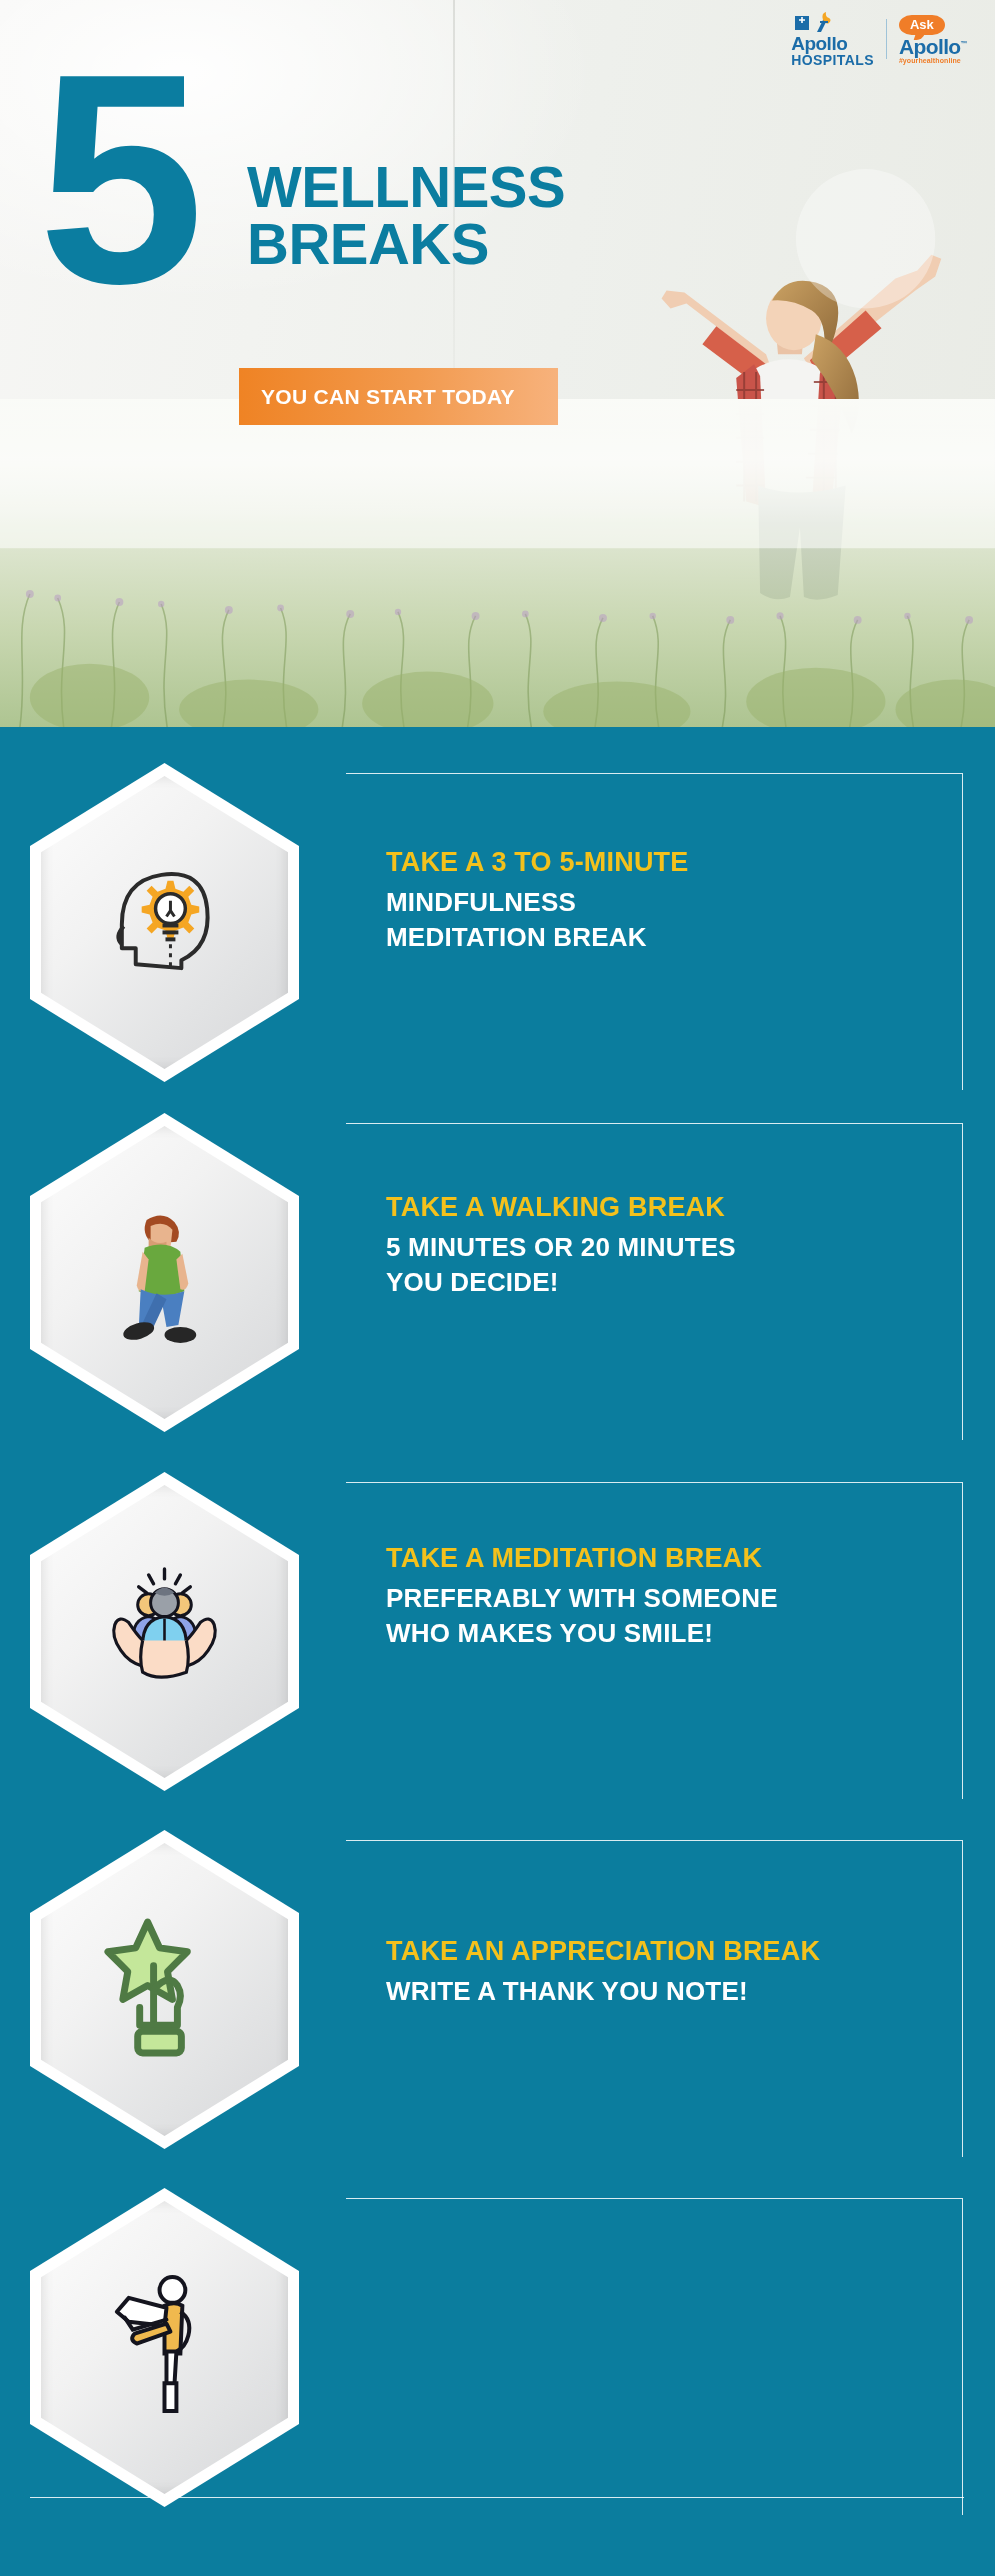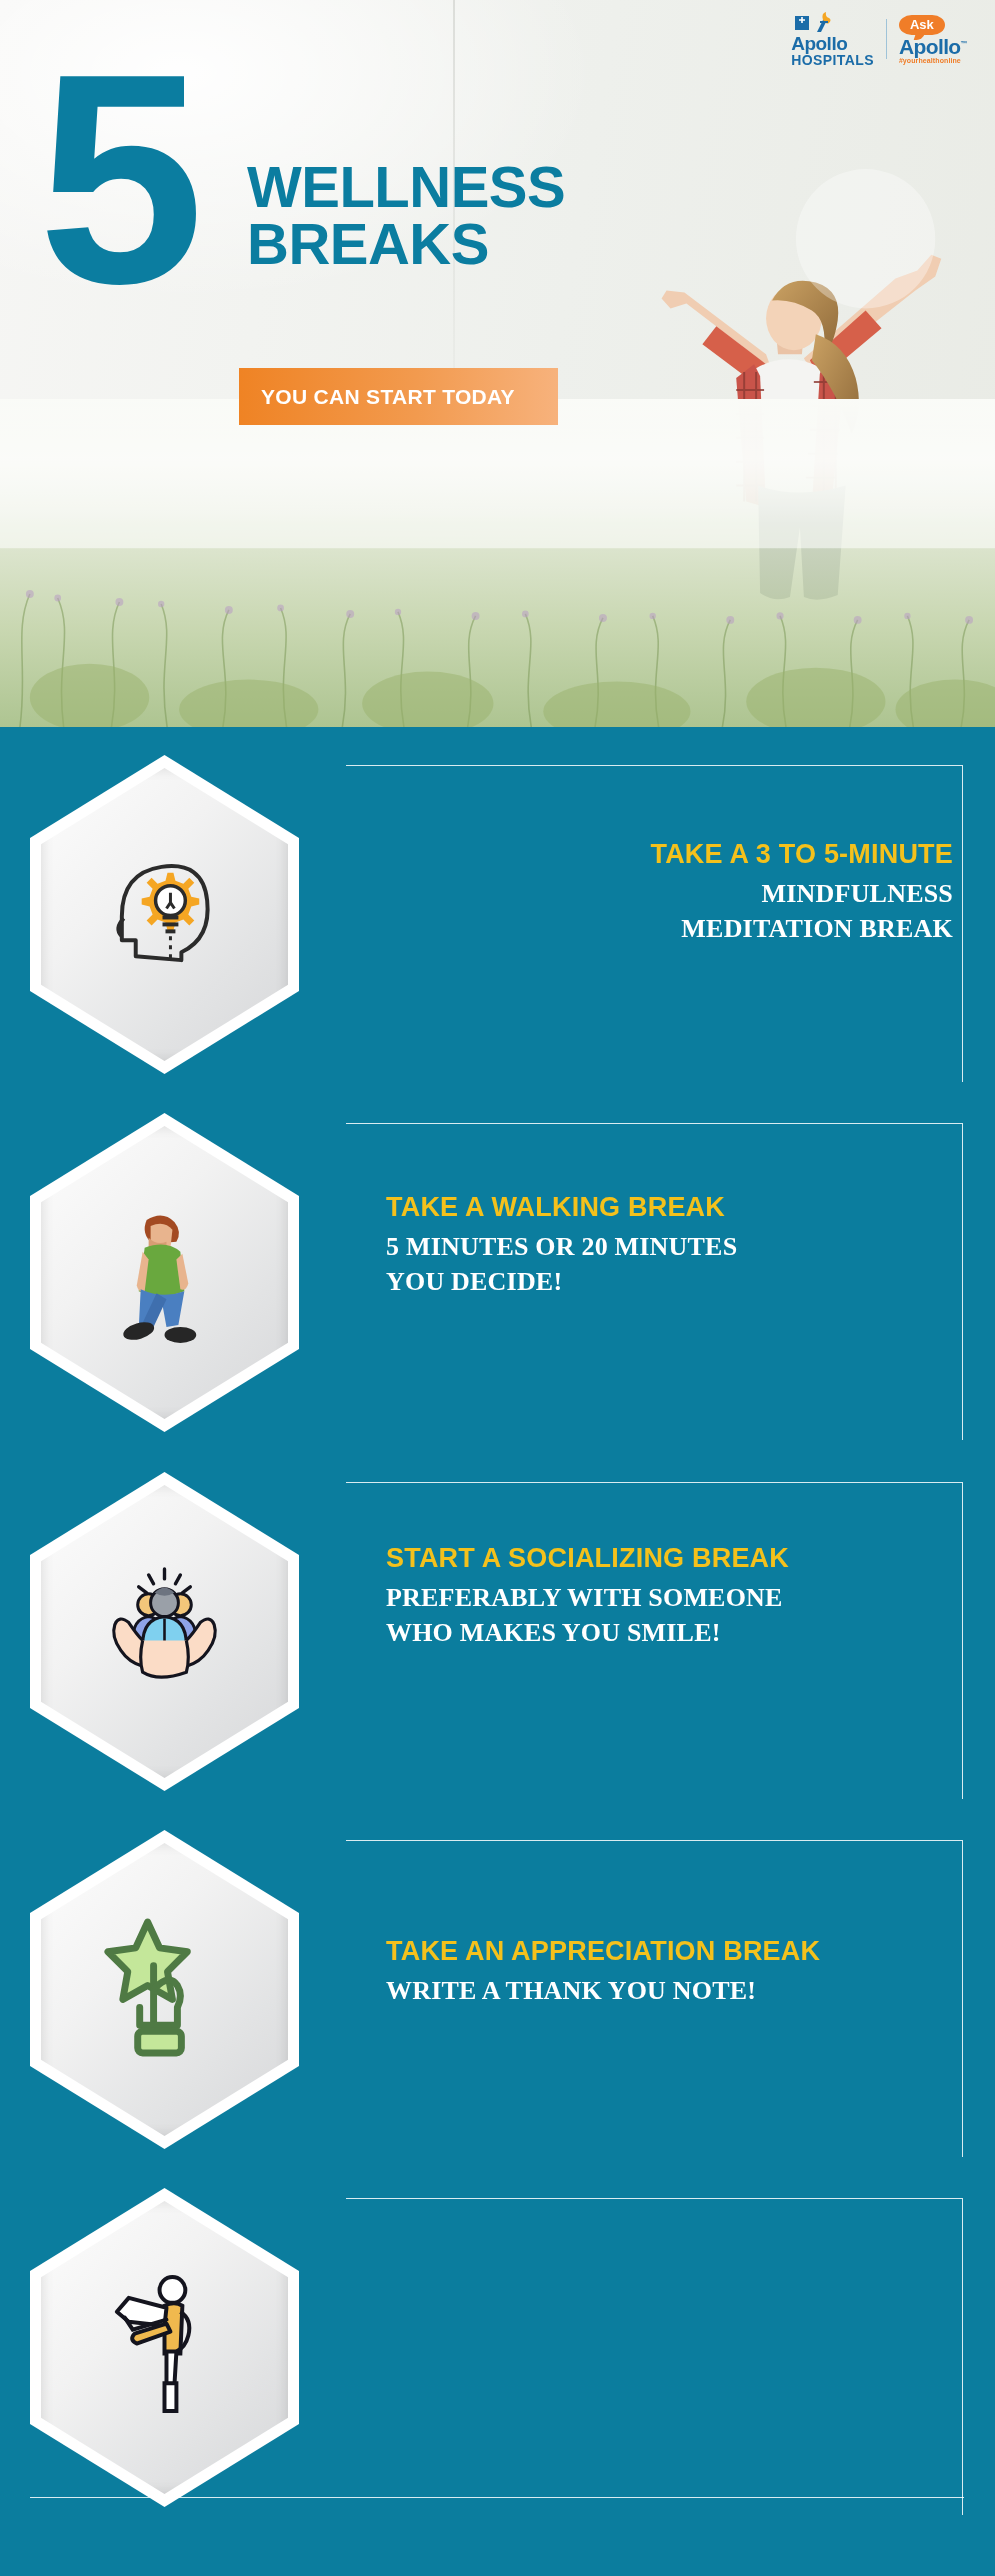--- a/index.html
+++ b/index.html
@@ -90,21 +90,21 @@
   }
 
   
   .body-section {
     position:absolute; left:0; top:727px; width:995px; height:1849px;
     background:#0b7d9e;
   }
   .row {
     position:absolute; left:0; width:995px; height:370px;
   }
-  .row-0 { top:0;text-align:right; }
+  .row-0 { top:8px; }
   .row-1 { top:358px; }
   .row-2 { top:717px; }
   .row-3 { top:1075px; }
   .row-4 { top:1433px; }
 
   
   .bracket {
     position:absolute; left:346px; top:38px; width:617px; height:317px;
     border-top:1.5px solid rgba(255,255,255,.85);
     border-right:1.5px solid rgba(255,255,255,.85);
@@ -137,21 +137,21 @@
   
   .rowtext {
     position:absolute; left:386px; width:567px;
   }
   .rowtext .kicker {
     color:#f4c11c; font-size:27px; font-weight:700; letter-spacing:0.2px;
     line-height:1.35; margin-bottom:5px; white-space:nowrap;
   }
   .rowtext .line {
     color:#ffffff; font-size:26px; font-weight:600; letter-spacing:0.2px;
-    line-height:1.32; white-space:nowrap;font-family:Liberation Serif, serif;
+    line-height:1.32; white-space:nowrap;
   }
 </style>
 </head>
 <body>
 
 <div class="header">
   <div class="wall-shade"></div>
   <div class="wall-seam"></div>
 
   <div class="photo-person">
@@ -358,21 +358,21 @@
           <path d="M60 36 q10 -10 20 0 q-10 6 -20 0 Z" fill="#6d7480"></path>
           <path d="M48 88 q0 -26 22 -28 q22 2 22 28 Z" fill="#7fd0ef" stroke="#14141e" stroke-width="3.2"></path>
           <path d="M70 62 v26" stroke="#14141e" stroke-width="2.6"></path>
           <path d="M34 66 q-10 -8 -14 2 q-4 12 6 26 q8 12 22 16 l0 -26 q-6 -6 -14 -18 Z" fill="#fbdcc6" stroke="#14141e" stroke-width="3.2" stroke-linejoin="round"></path>
           <path d="M106 66 q10 -8 14 2 q4 12 -6 26 q-8 12 -22 16 l0 -26 q6 -6 14 -18 Z" fill="#fbdcc6" stroke="#14141e" stroke-width="3.2" stroke-linejoin="round"></path>
           <path d="M48 84 q-4 18 0 32 q16 10 44 0 q4 -14 0 -32" fill="#fbdcc6" stroke="#14141e" stroke-width="3.2"></path>
         </svg>
       </div>
     </div>
     <div class="rowtext" style="top:96px">
-      <div class="kicker">START A SOCIALIZING BREAK</div>
+      <div class="kicker">TAKE A MEDITATION BREAK</div>
       <div class="line">PREFERABLY WITH SOMEONE</div>
       <div class="line">WHO MAKES YOU SMILE!</div>
     </div>
   </div>
 
   <div class="row row-3">
     <div class="bracket"></div>
     <div class="hex-wrap">
       <div class="hex"></div>
         <div class="hex-inner"></div>

